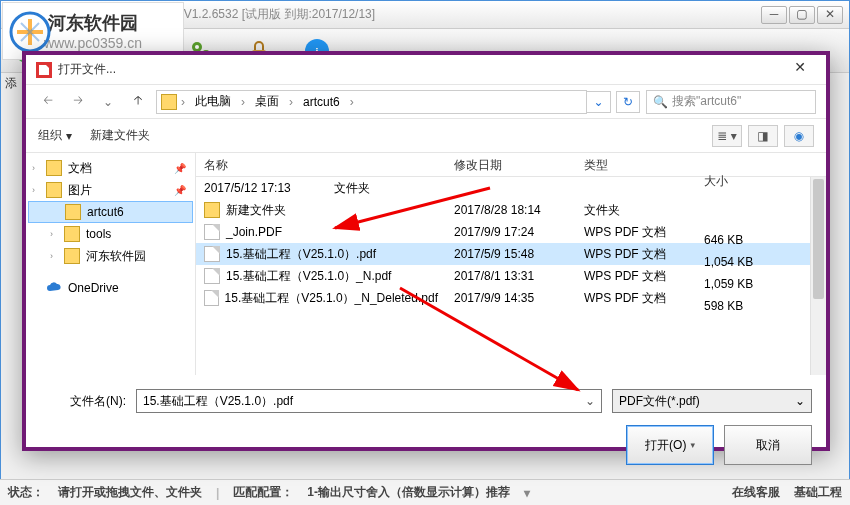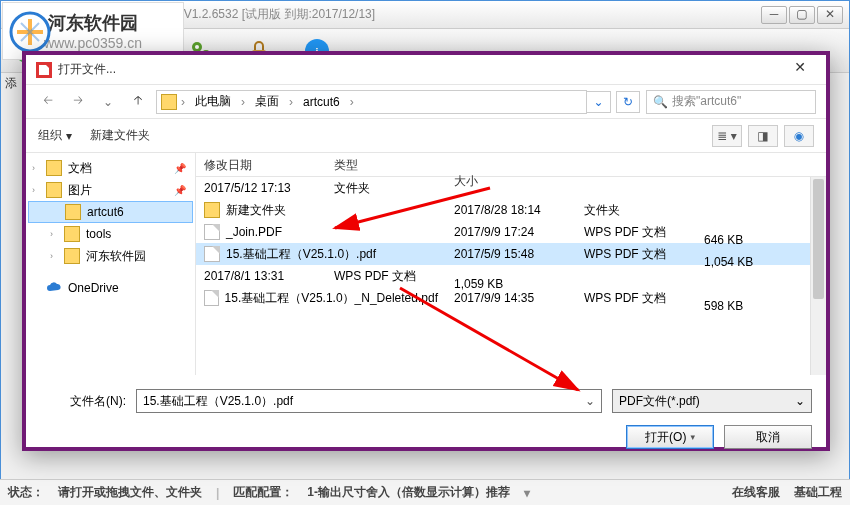--- a/index.html
+++ b/index.html
@@ -69,21 +69,21 @@
 .list-sbar { position:absolute; right:0; top:24px; bottom:0; width:16px; background:#f0f0f0; border-left:1px solid #e0e0e0; }
 .thumb { position:absolute; left:2px; right:2px; top:2px; height:120px; background:#c8c8c8; border-radius:2px; }
 
 .foot { padding:14px 14px 12px 14px; }
 .fn-row { display:flex; align-items:center; gap:10px; margin-bottom:12px; }
 .fn-label { width:86px; text-align:right; }
 .fn-combo { flex:1; height:24px; border:1px solid #7a7a7a; background:#fff; display:flex; align-items:center; padding:0 6px; }
 .fn-combo .dd { margin-left:auto; color:#555; }
 .ft-combo { width:200px; height:24px; border:1px solid #7a7a7a; background:#eee; display:flex; align-items:center; padding:0 6px; }
 .btn-row { display:flex; justify-content:flex-end; gap:10px; }
-.btn { width:88px; height:24px; border:1px solid #888; background:linear-gradient(#fdfdfd,#e4e4e4); display:flex; align-items:center; justify-content:center; }
+.btn { width:88px; height:40px; border:1px solid #888; background:linear-gradient(#fdfdfd,#e4e4e4); display:flex; align-items:center; justify-content:center; }
 .btn.primary { border-color:#2b7cd3; box-shadow:0 0 0 1px #8fc5ff inset; }
 .btn .dd { margin-left:4px; font-size:9px; color:#555; }
 
 
 .arrows { position:absolute; inset:0; pointer-events:none; z-index:30; }
 </style>
 </head>
 <body>
 
 <div class="main-win">
@@ -232,20 +232,21 @@
         <div style="height: 10px;"></div>
         <div class="tree-item">
           <svg class="ti-ico" viewBox="0 0 16 16">
             <path d="M4 11a3 3 0 010-6 4 4 0 017-1 3 3 0 011 6z" fill="#2b7cd3"></path>
           </svg>
           <span>OneDrive</span>
         </div>
       </div>
     <div class="list">
       <div class="list-head">
+        <div class="col c-name">名称</div>
         <div class="col c-date">修改日期</div>
         <div class="col c-type">类型</div>
         <div class="col c-size">大小</div>
       </div>
       <div id="rows">
           <div class="row">
             <div class="cell c-date">2017/5/12 17:13</div>
             <div class="cell c-type">文件夹</div>
             <div class="cell c-size"></div>
           </div>
@@ -270,20 +271,24 @@
           <div class="row sel">
             <div class="cell c-name">
               <span class="file-ico"></span>
               <span>15.基础工程（V25.1.0）.pdf</span>
             </div>
             <div class="cell c-date">2017/5/9 15:48</div>
             <div class="cell c-type">WPS PDF 文档</div>
             <div class="cell c-size">1,054 KB</div>
           </div>
           <div class="row">
+            <div class="cell c-name">
+              <span class="file-ico"></span>
+              <span>15.基础工程（V25.1.0）_N.pdf</span>
+            </div>
             <div class="cell c-date">2017/8/1 13:31</div>
             <div class="cell c-type">WPS PDF 文档</div>
             <div class="cell c-size">1,059 KB</div>
           </div>
           <div class="row">
             <div class="cell c-name">
               <span class="file-ico"></span>
               <span>15.基础工程（V25.1.0）_N_Deleted.pdf</span>
             </div>
             <div class="cell c-date">2017/9/9 14:35</div>

